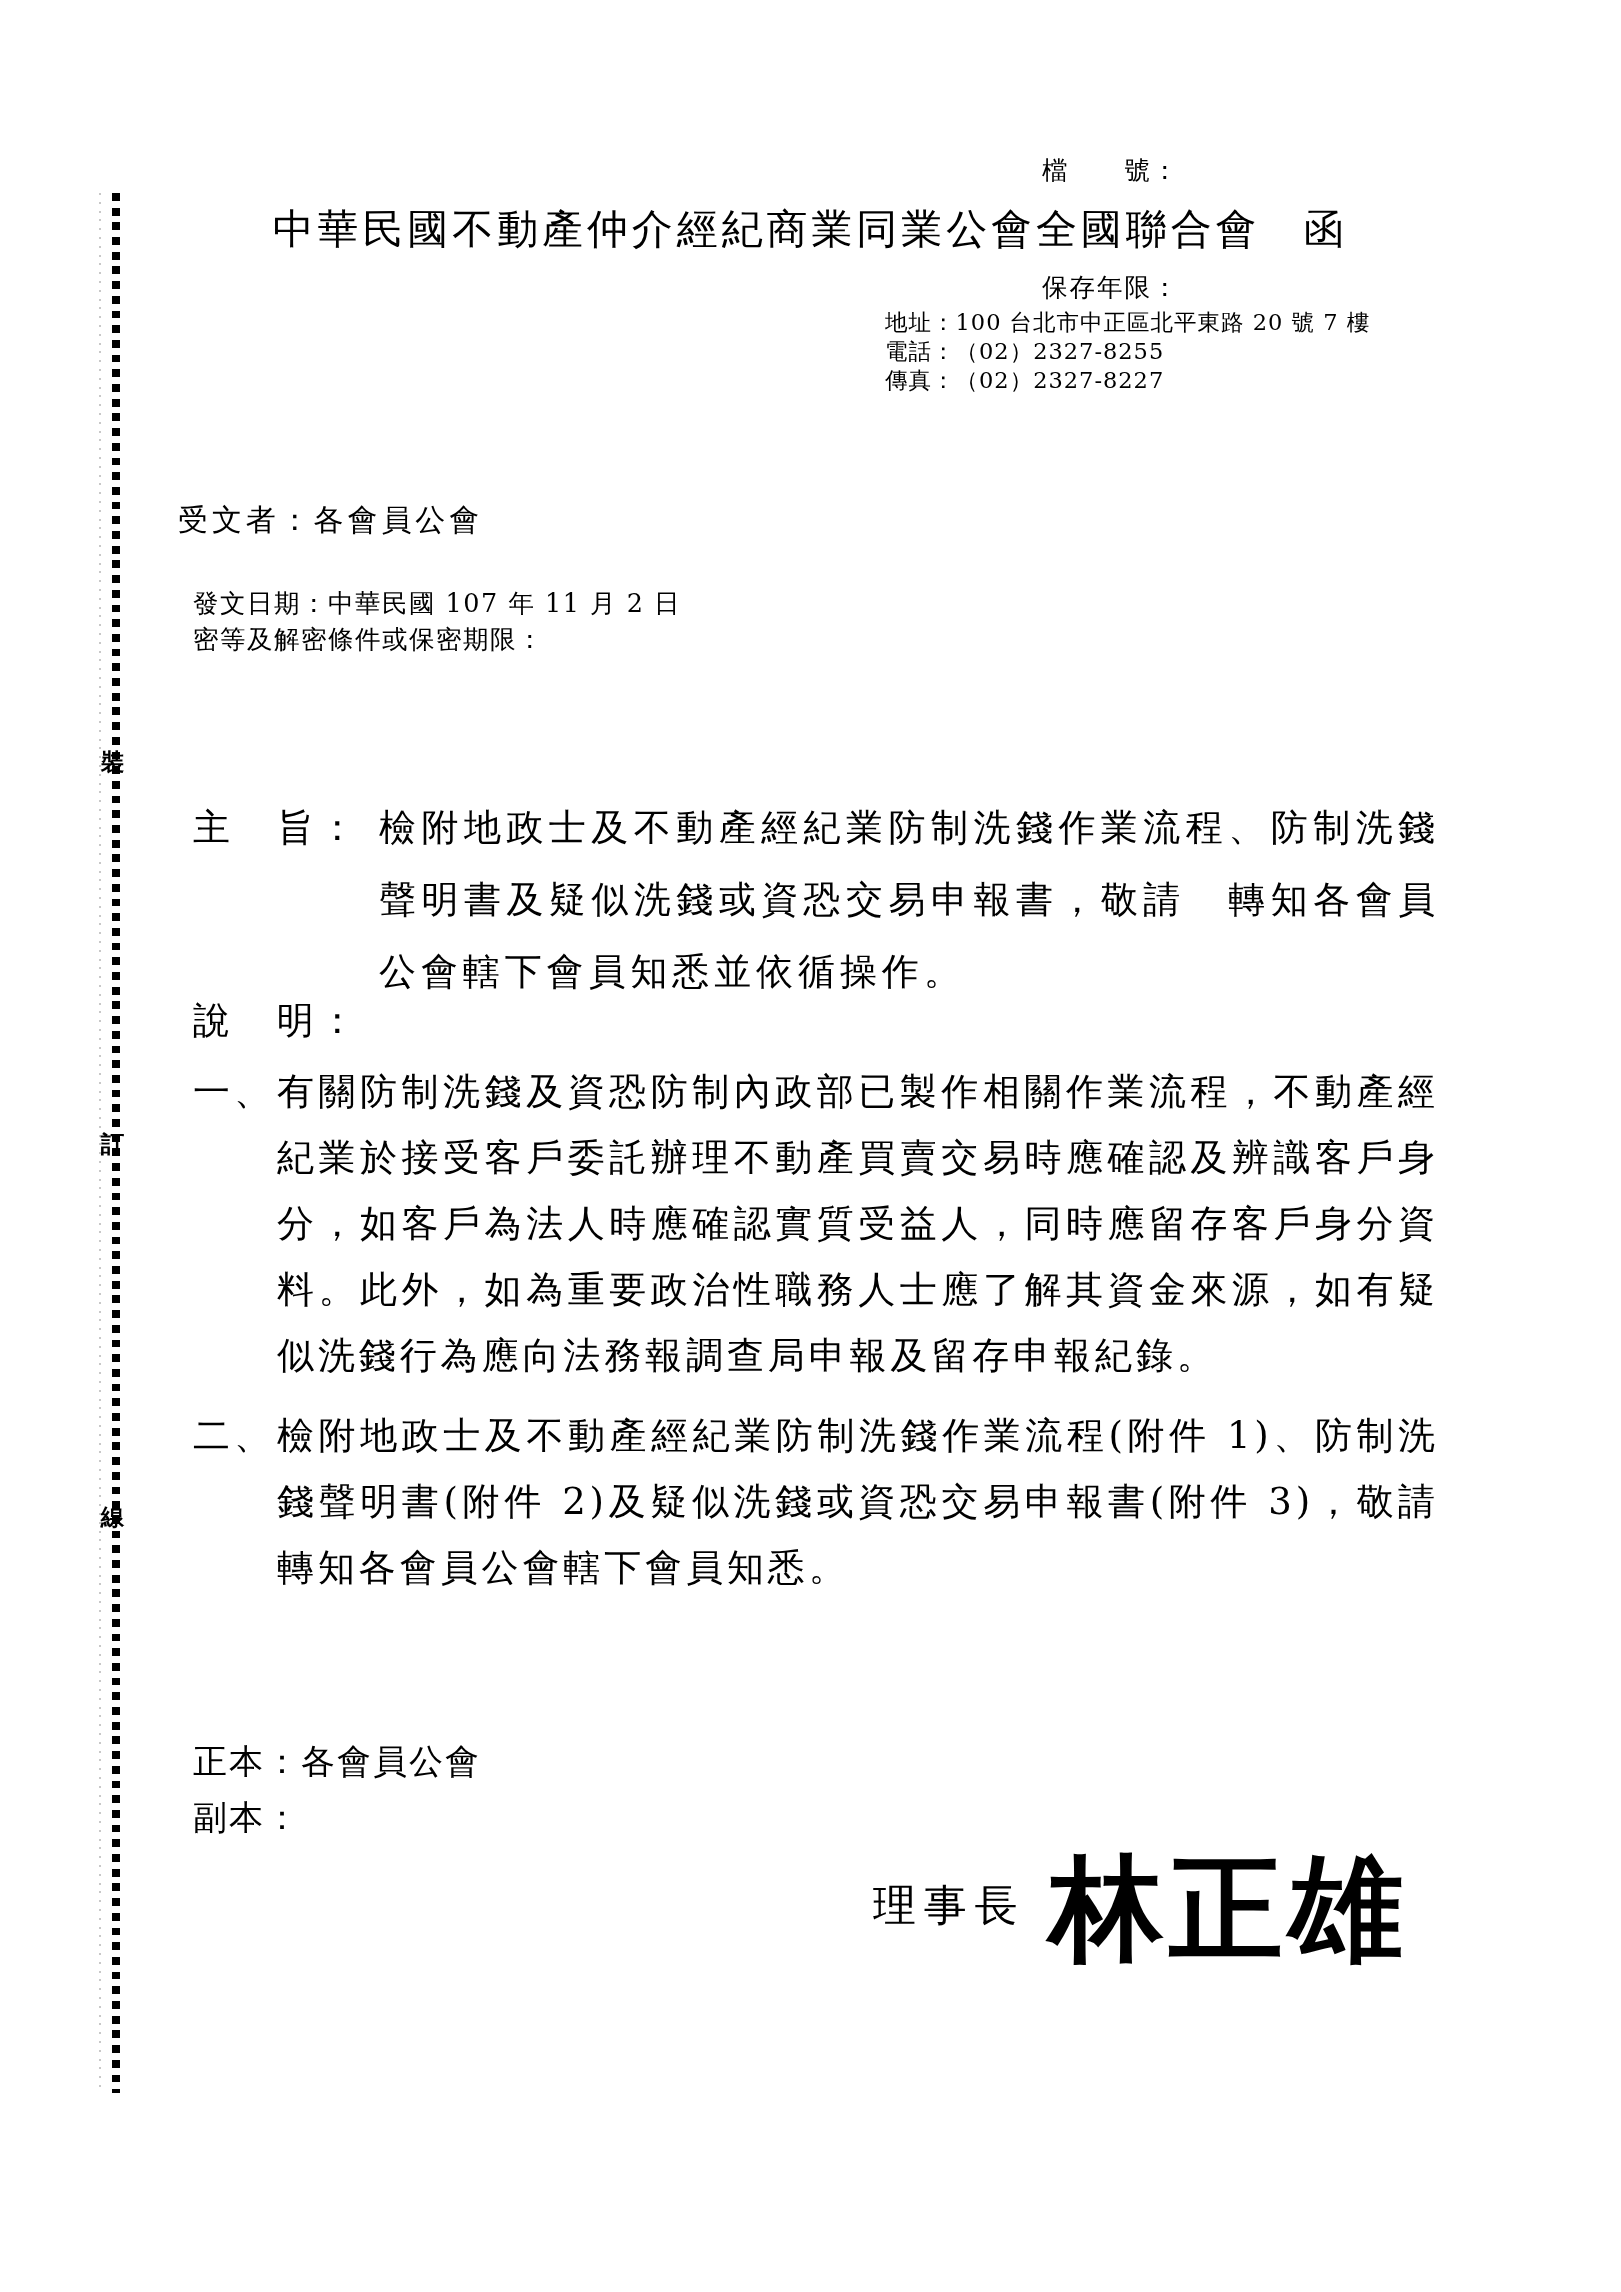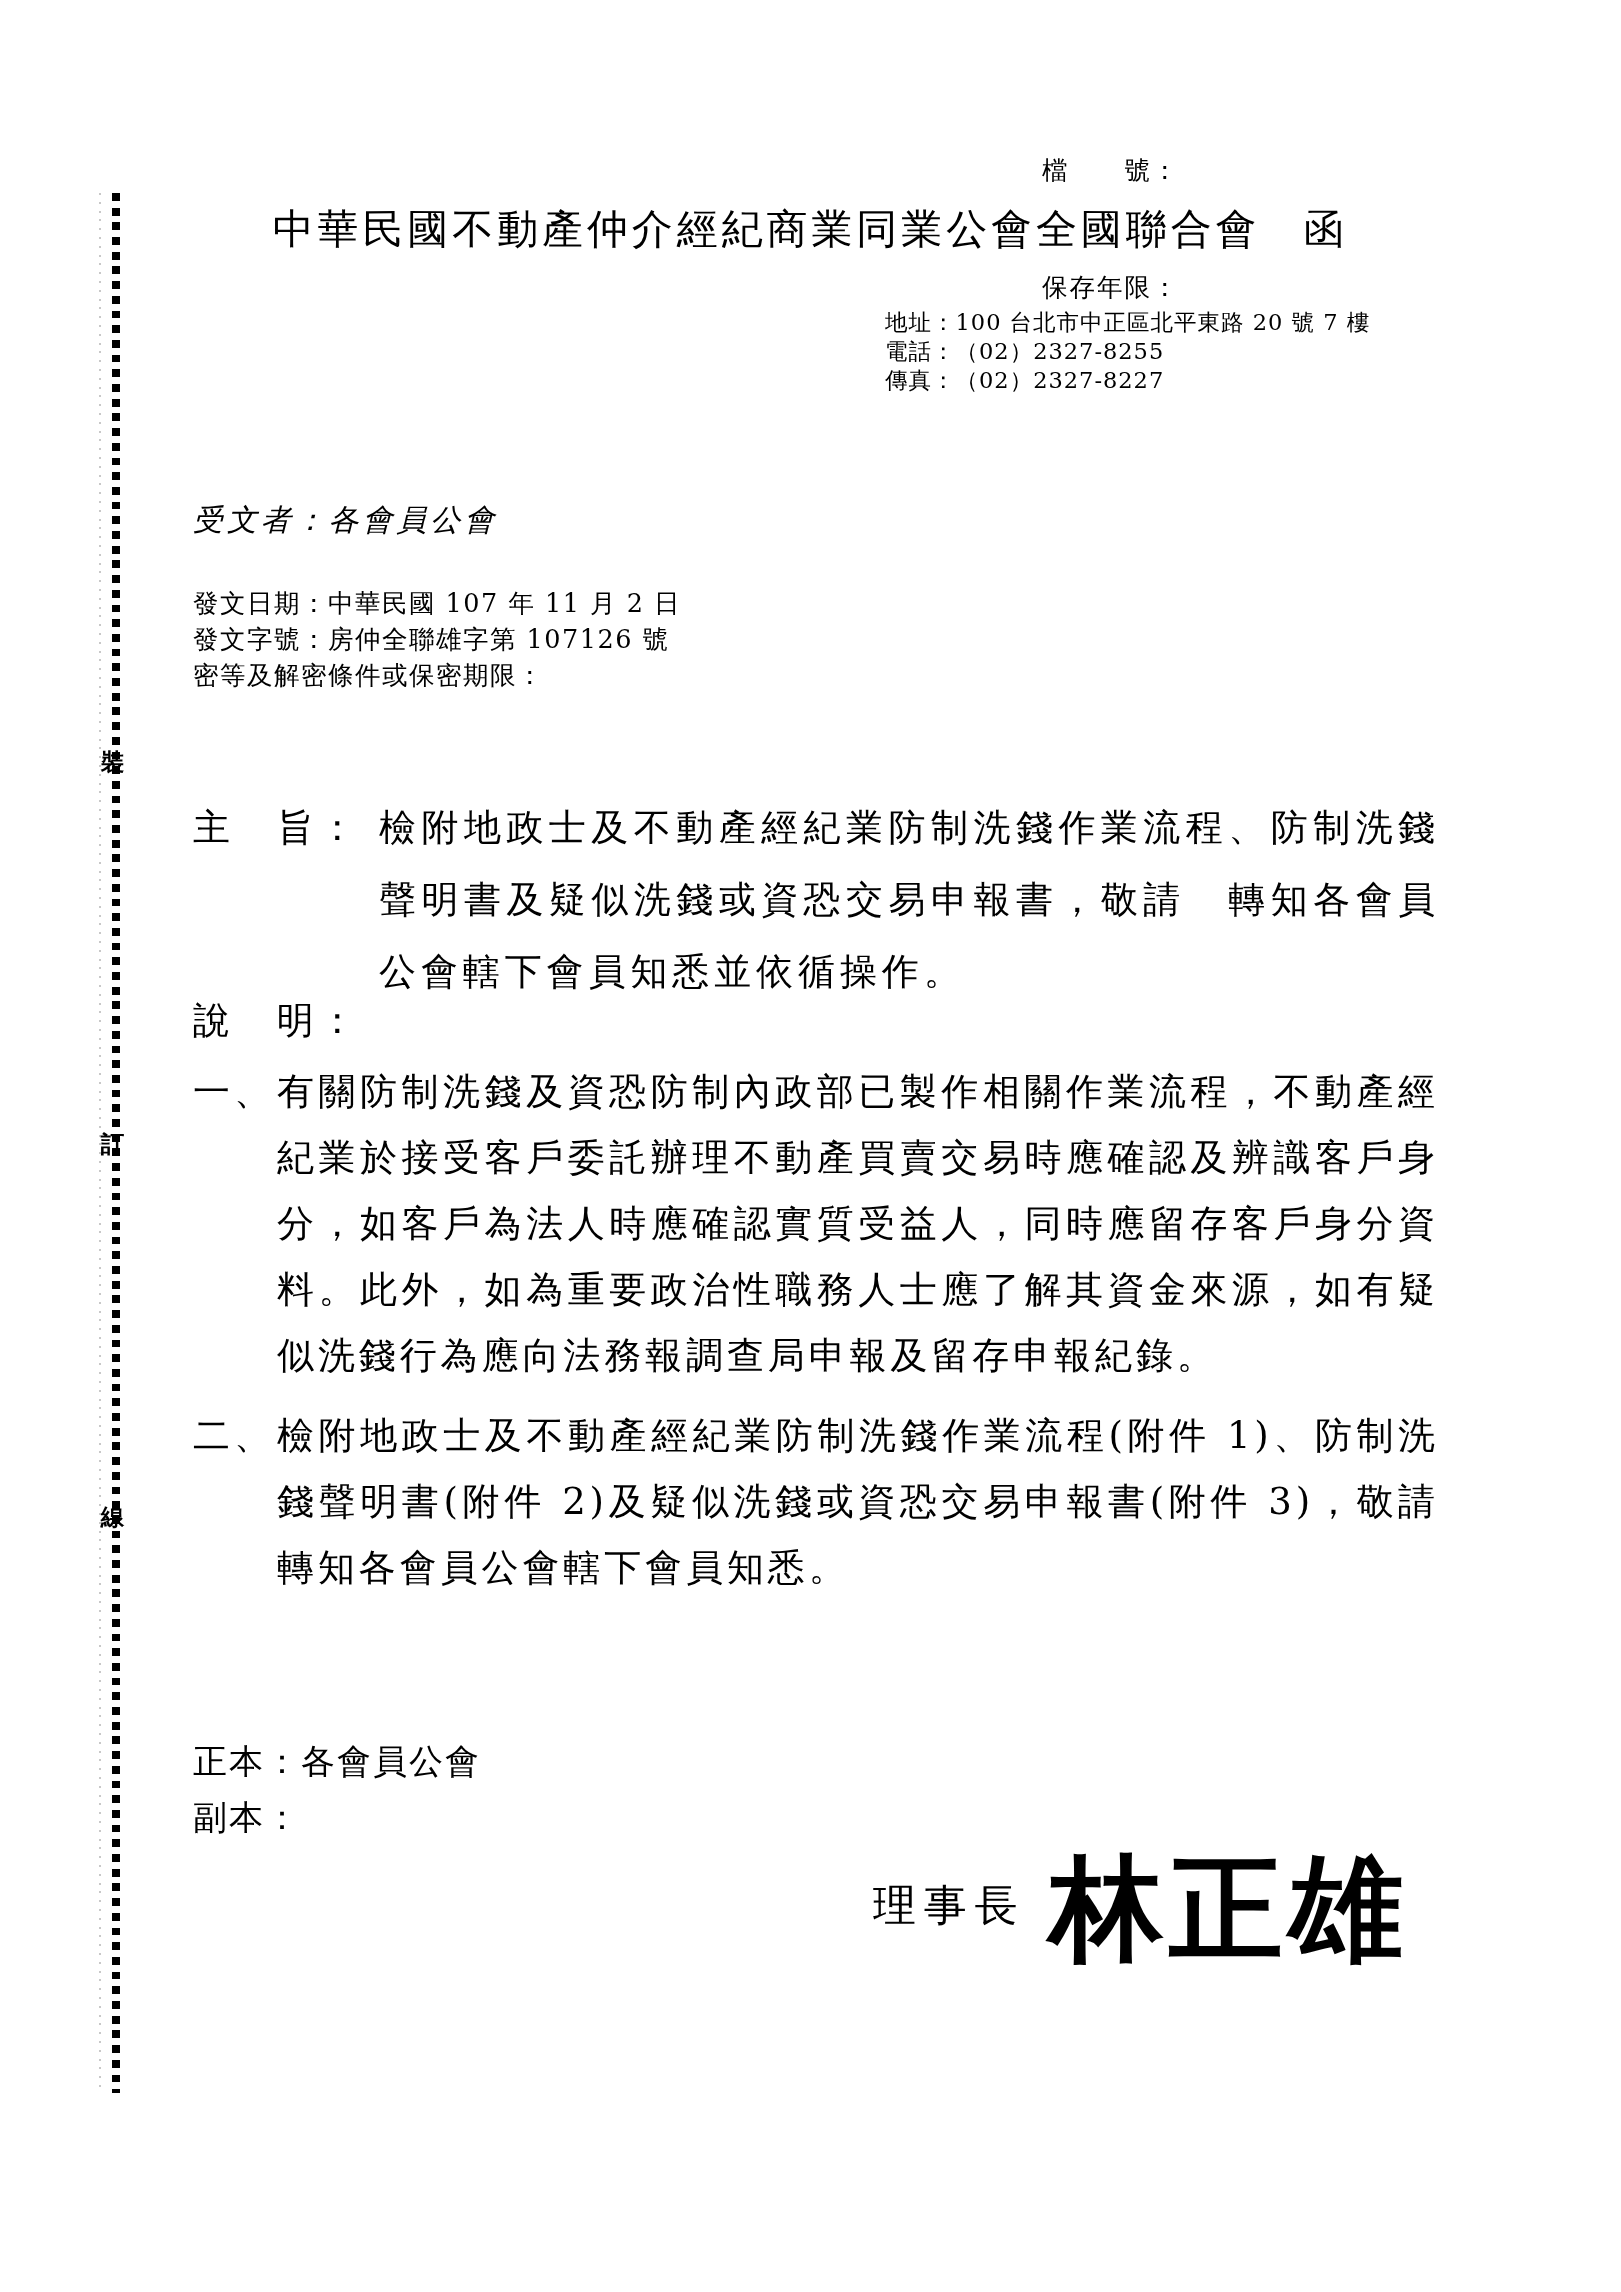--- a/index.html
+++ b/index.html
@@ -40,22 +40,22 @@
     font-size:41px;letter-spacing:3.9px;white-space:nowrap;justify-content:center;
   }
   .title-row .doctype{margin-left:43px;}
   
   .contact{
     position:absolute;left:885px;top:308px;
     font-size:22.5px;line-height:29px;letter-spacing:1px;white-space:nowrap;
   }
   
   .recipient{
-    position:absolute;left:193px;top:500px;
-    font-size:30px;letter-spacing:3.9px;white-space:nowrap;font-style:italic;
+    position:absolute;left:178px;top:500px;
+    font-size:30px;letter-spacing:3.9px;white-space:nowrap;
   }
   
   .meta{
     position:absolute;left:193px;top:585px;
     font-size:25.5px;line-height:36px;letter-spacing:1.5px;white-space:nowrap;
   }
   
   .subject{
     position:absolute;left:193px;top:792px;width:1255px;
     display:flex;font-size:37px;line-height:72px;letter-spacing:4.9px;
@@ -117,21 +117,20 @@
   <div class="contact">
     <div>地址：100 台北市中正區北平東路 20 號 7 樓</div>
     <div>電話：（02）2327-8255</div>
     <div>傳真：（02）2327-8227</div>
   </div>
 
   <div class="recipient">受文者：各會員公會</div>
 
   <div class="meta">
     <div>發文日期：中華民國 107 年 11 月 2 日</div>
-    <div>發文字號：房仲全聯雄字第 107126 號</div>
     <div>密等及解密條件或保密期限：</div>
   </div>
 
   <div class="subject">
     <span class="lbl">主　旨：</span>
     <span class="txt">檢附地政士及不動產經紀業防制洗錢作業流程、防制洗錢聲明書及疑似洗錢或資恐交易申報書，敬請　轉知各會員公會轄下會員知悉並依循操作。</span>
   </div>
 
   <div class="explain-label">說　明：</div>
   <div class="explain-items">

